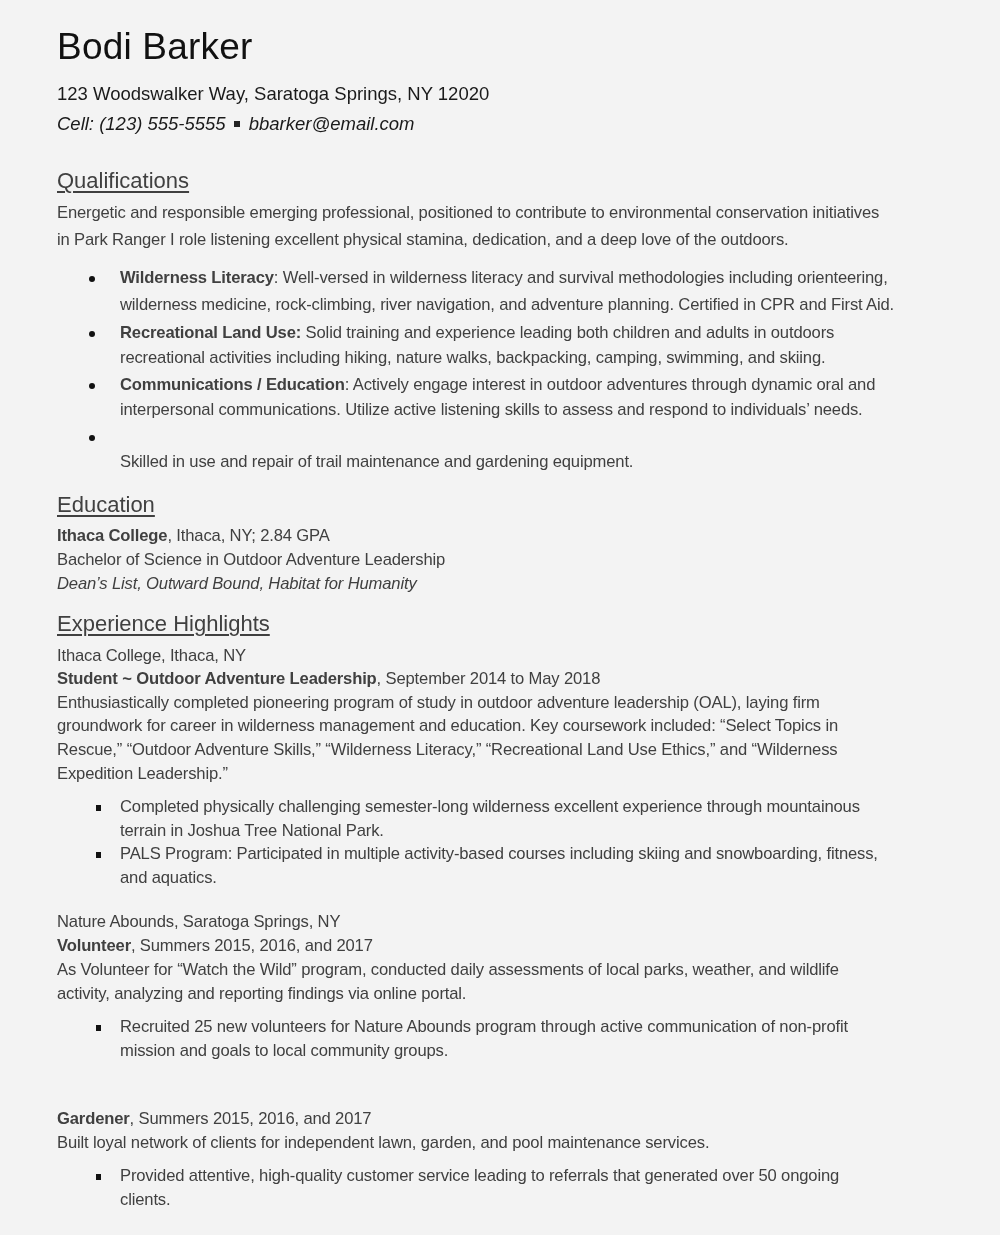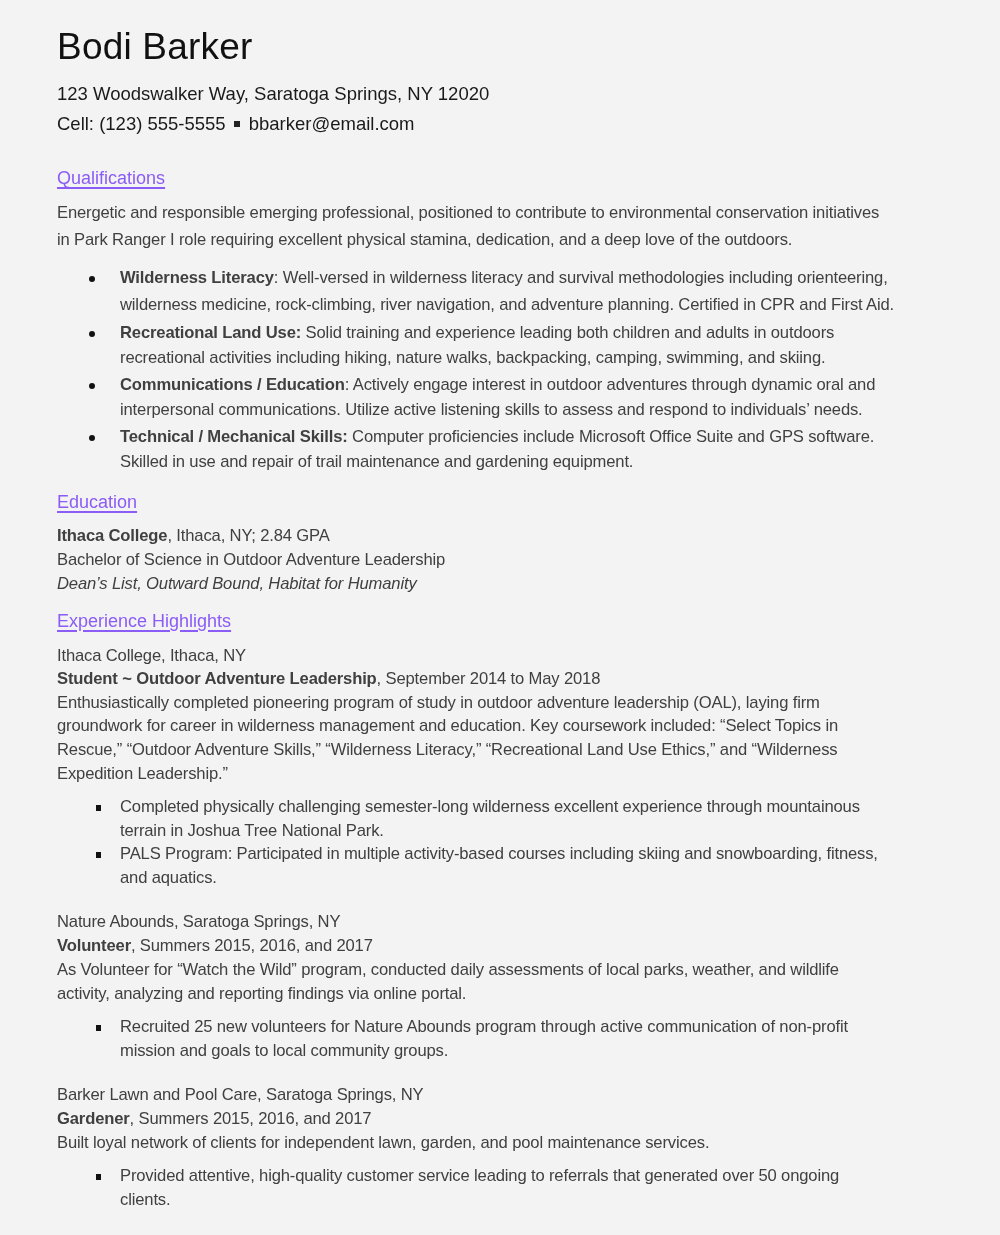--- a/index.html
+++ b/index.html
@@ -5,56 +5,55 @@
     html, body { margin: 0; padding: 0; }
     body {
       width: 1000px; height: 1235px; overflow: hidden;
       background: #f3f3f3; color: #141414;
       font-family: "Liberation Sans", "DejaVu Sans", sans-serif;
     }
     .page { position: relative; width: 1000px; height: 1235px; }
     .name { position: absolute; left: 57px; top: 26px; font-size: 37px; letter-spacing: 0.2px; color: #111; }
     .contact { position: absolute; left: 57px; font-size: 18.5px; color: #1a1a1a; }
     .c1 { top: 83px; }
-    .c2 { top: 113px; }
+    .c2 { top: 113px; font-style: italic; }
     .sep { display: inline-block; width: 6px; height: 6px; background: #222; margin: 0 9px 3px 8px; vertical-align: middle; }
-    .h { position: absolute; left: 57px; font-size: 18px; text-decoration: underline; text-underline-offset: 3px; text-decoration-thickness: 1.5px; color: #8b5cf6; }
+    .h { position: absolute; left: 57px; font-size: 22px; text-decoration: underline; text-underline-offset: 3px; text-decoration-thickness: 1.5px; color: #404040; }
     .t { position: absolute; left: 57px; font-size: 16.6px; white-space: nowrap; color: #404040; letter-spacing: -0.15px; }
     .ind { left: 120px; }
     b { font-weight: bold; margin-top: 15px; }
     i { }
     .dot { position: absolute; left: 89px; width: 6px; height: 6px; border-radius: 50%; background: #111; }
     .sq { position: absolute; left: 96px; width: 5px; height: 6px; background: #111; }
   </style>
 </head>
 <body>
 
 <div class="page">
   <div class="name">Bodi Barker</div>
   <div class="contact c1">123 Woodswalker Way, Saratoga Springs, NY 12020</div>
   <div class="contact c2"><span>Cell: (123) 555-5555</span><span class="sep"></span><span>bbarker@email.com</span></div>
 
   <div class="h" style="top:168px">Qualifications</div>
   <div class="t" style="top:203px">Energetic and responsible emerging professional, positioned to contribute to environmental conservation initiatives</div>
-  <div class="t" style="top:230px">in Park Ranger I role requiring excellent physical stamina, dedication, and a deep love of the outdoors.</div>
+  <div class="t" style="top:230px">in Park Ranger I role listening excellent physical stamina, dedication, and a deep love of the outdoors.</div>
 
   <span class="dot" style="top:276px"></span>
   <div class="t ind" style="top:268px"><b>Wilderness Literacy</b><span>: Well-versed in wilderness literacy and survival methodologies including orienteering,</span></div>
   <div class="t ind" style="top:295px">wilderness medicine, rock-climbing, river navigation, and adventure planning. Certified in CPR and First Aid.</div>
 
   <span class="dot" style="top:331px"></span>
   <div class="t ind" style="top:323px"><b>Recreational Land Use:</b><span> Solid training and experience leading both children and adults in outdoors</span></div>
   <div class="t ind" style="top:348px">recreational activities including hiking, nature walks, backpacking, camping, swimming, and skiing.</div>
 
   <span class="dot" style="top:383px"></span>
   <div class="t ind" style="top:375px"><b>Communications / Education</b><span>: Actively engage interest in outdoor adventures through dynamic oral and</span></div>
   <div class="t ind" style="top:400px">interpersonal communications. Utilize active listening skills to assess and respond to individuals’ needs.</div>
 
   <span class="dot" style="top:435px"></span>
-  <div class="t ind" style="top:427px"><b>Technical / Mechanical Skills:</b><span> Computer proficiencies include Microsoft Office Suite and GPS software.</span></div>
   <div class="t ind" style="top:452px">Skilled in use and repair of trail maintenance and gardening equipment.</div>
 
   <div class="h" style="top:492px">Education</div>
   <div class="t" style="top:526px"><b>Ithaca College</b><span>, Ithaca, NY; 2.84 GPA</span></div>
   <div class="t" style="top:550px">Bachelor of Science in Outdoor Adventure Leadership</div>
   <div class="t" style="top:574px"><i>Dean’s List, Outward Bound, Habitat for Humanity</i></div>
 
   <div class="h" style="top:611px">Experience Highlights</div>
 
   <div class="t" style="top:646px">Ithaca College, Ithaca, NY</div>
@@ -72,19 +71,18 @@
   <div class="t ind" style="top:868px">and aquatics.</div>
 
   <div class="t" style="top:912px">Nature Abounds, Saratoga Springs, NY</div>
   <div class="t" style="top:936px"><b>Volunteer</b><span>, Summers 2015, 2016, and 2017</span></div>
   <div class="t" style="top:960px">As Volunteer for “Watch the Wild” program, conducted daily assessments of local parks, weather, and wildlife</div>
   <div class="t" style="top:984px">activity, analyzing and reporting findings via online portal.</div>
   <span class="sq" style="top:1025px"></span>
   <div class="t ind" style="top:1017px">Recruited 25 new volunteers for Nature Abounds program through active communication of non-profit</div>
   <div class="t ind" style="top:1041px">mission and goals to local community groups.</div>
 
-  <div class="t" style="top:1085px">Barker Lawn and Pool Care, Saratoga Springs, NY</div>
   <div class="t" style="top:1109px"><b>Gardener</b><span>, Summers 2015, 2016, and 2017</span></div>
   <div class="t" style="top:1133px">Built loyal network of clients for independent lawn, garden, and pool maintenance services.</div>
   <span class="sq" style="top:1174px"></span>
   <div class="t ind" style="top:1166px">Provided attentive, high-quality customer service leading to referrals that generated over 50 ongoing</div>
   <div class="t ind" style="top:1190px">clients.</div>
 </div>
 
 </body></html>

